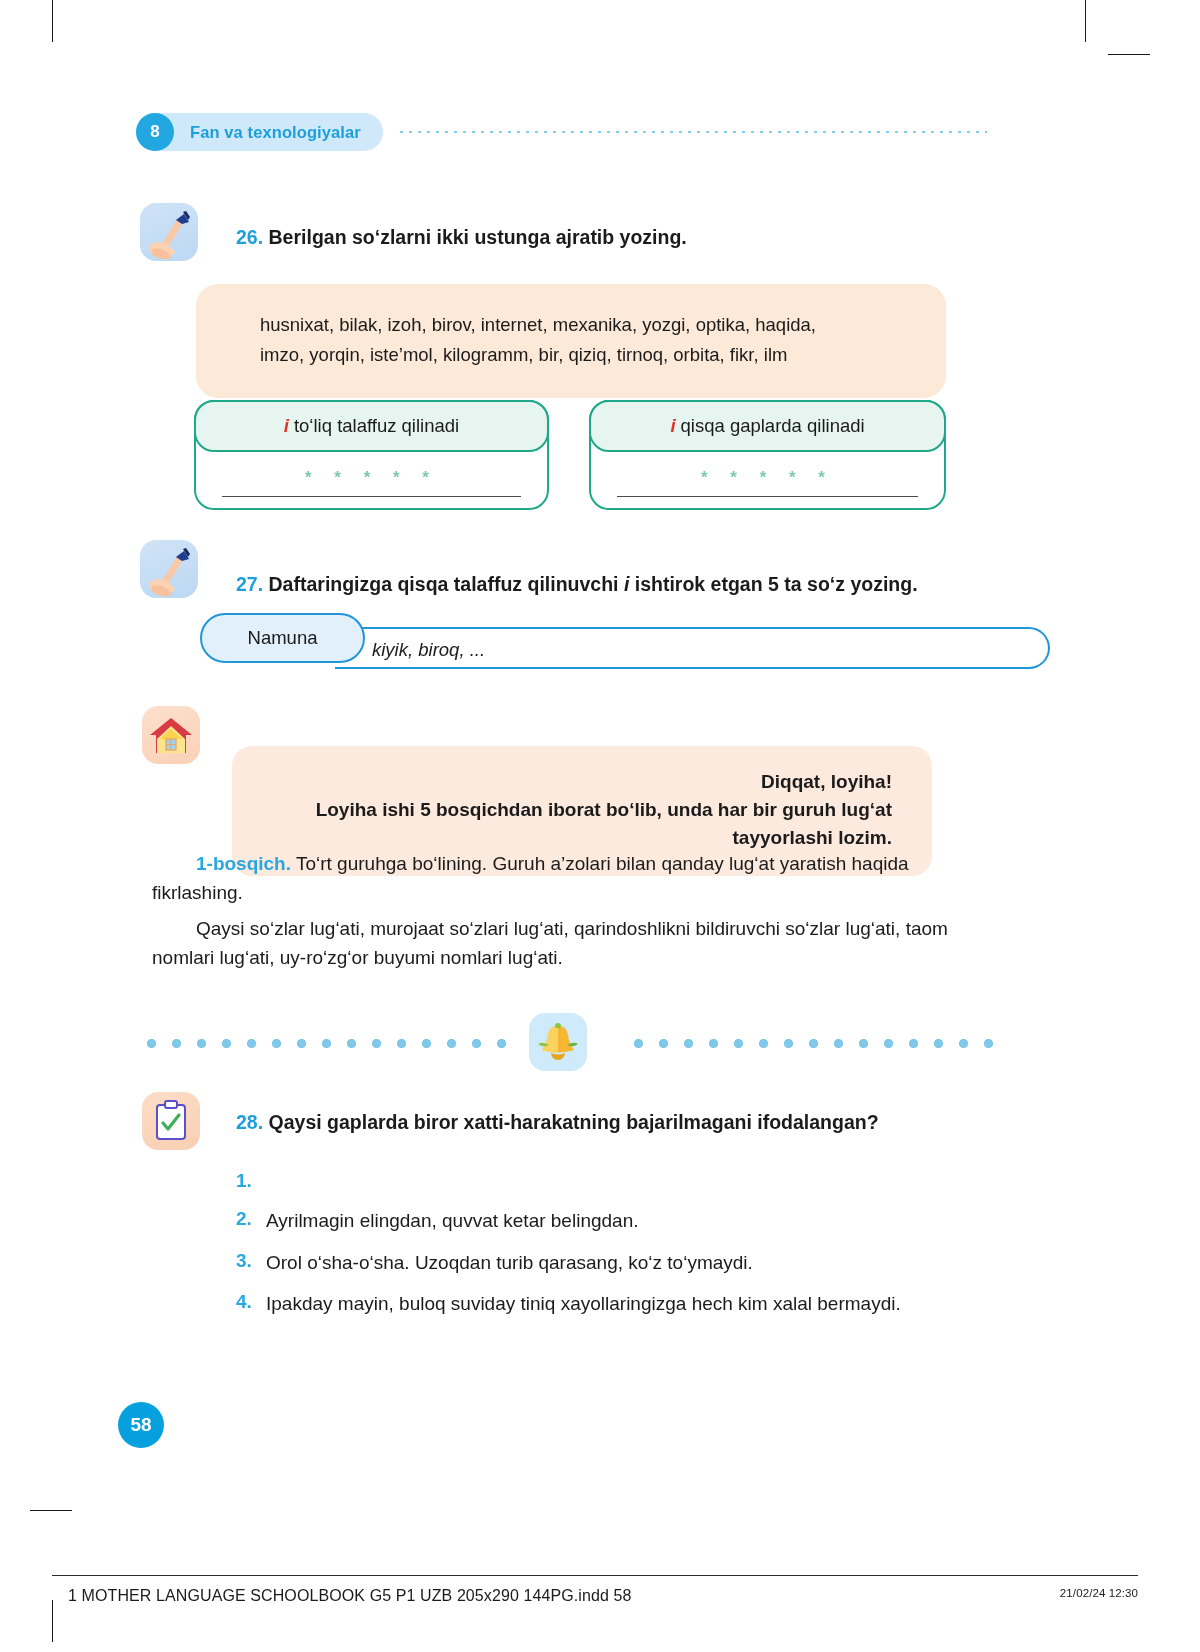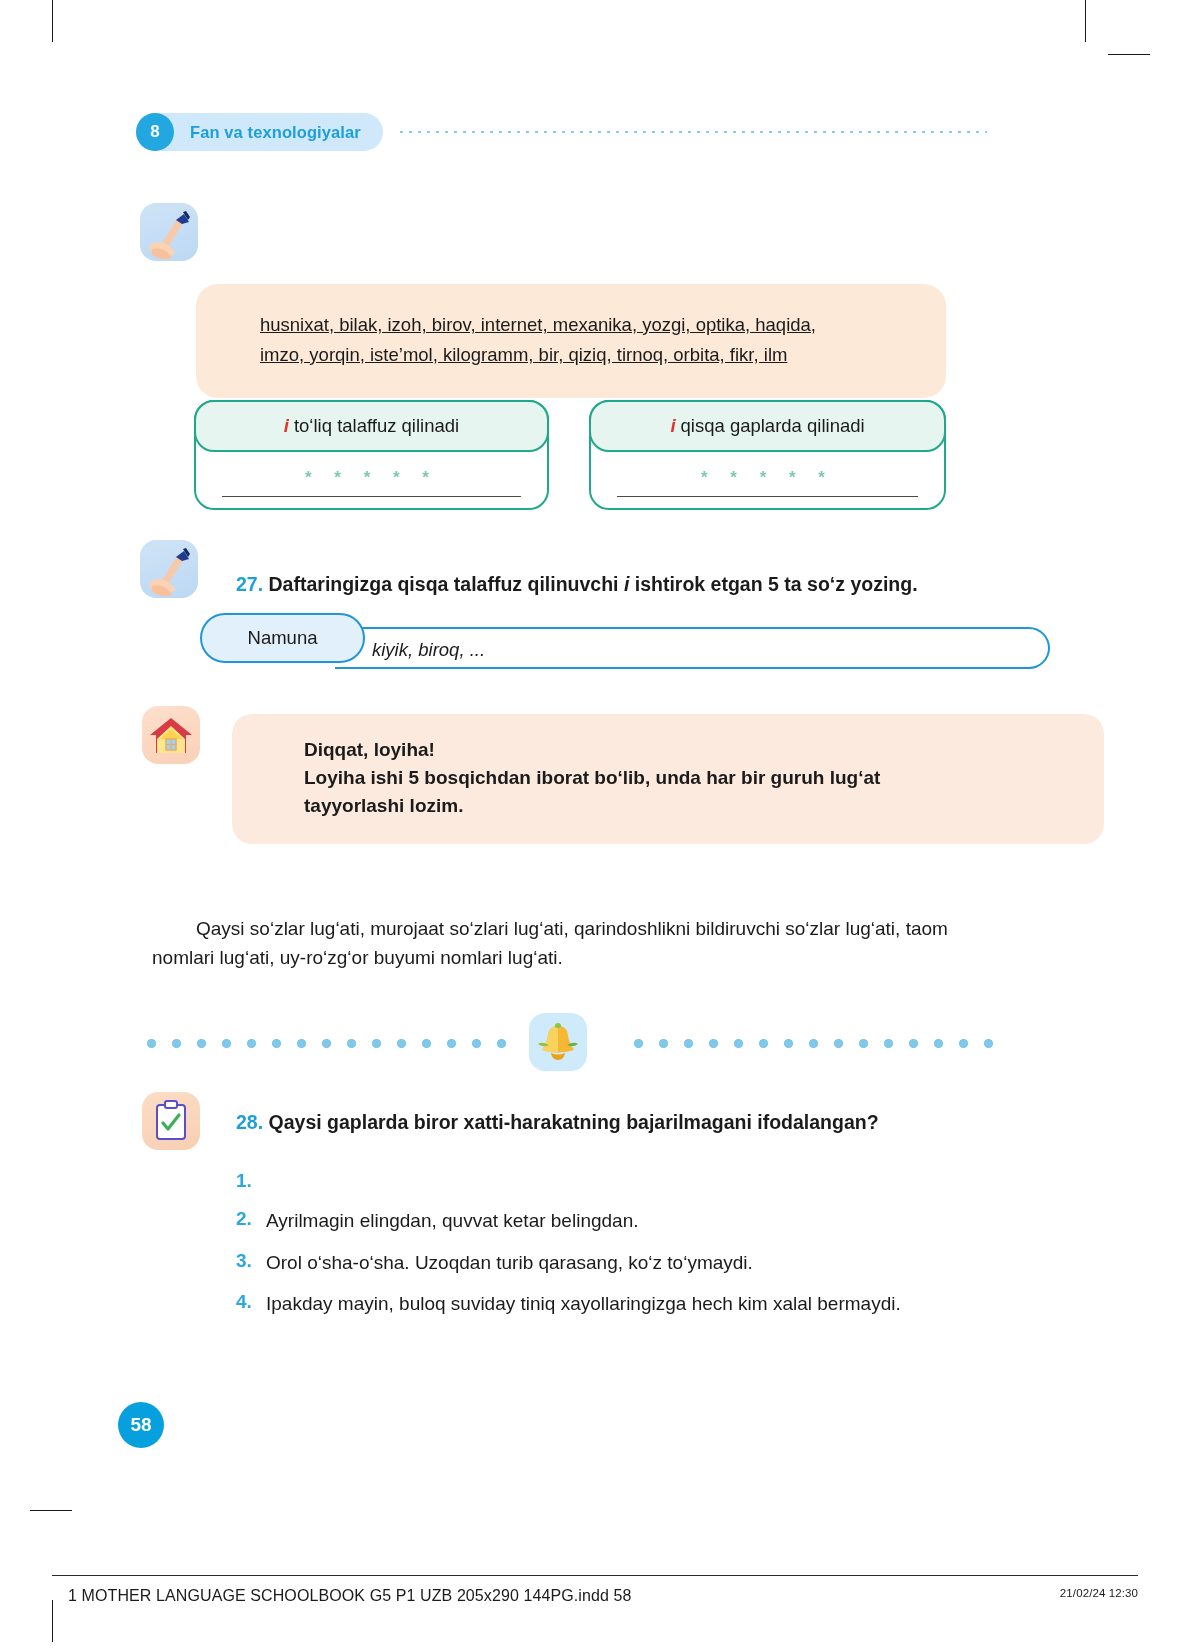--- a/index.html
+++ b/index.html
@@ -64,21 +64,21 @@
   }
   .ex-num { color: #1d9fdb; }
   .ex-head em { font-style: italic; }
 
   
   .wordbank {
     position: absolute; background: #fce9d8; border-radius: 22px;
     padding: 26px 40px 28px 64px;
   }
   .wordbank p {
-    margin: 0; font-size: 18.5px; color: #1b1b1b; line-height: 1.62; text-decoration: underline;
+    margin: 0; font-size: 18.5px; color: #1b1b1b; line-height: 1.62;
   }
 
   
   .ans-col {
     position: absolute; border: 2px solid #1fa88a; border-radius: 20px;
     background: #ffffff;
   }
   .ans-hd {
     margin: -2px -2px 0 -2px; height: 52px;
     background: #e6f5ef; border: 2px solid #1fa88a; border-radius: 20px;
@@ -191,20 +191,24 @@
   </div>
 
   <div class="icon-badge ib-pen" style="left:140px; top:203px;">
     <svg viewBox="0 0 58 58">
       <path d="M18 47 L37 16 L43 20 L24 51 Z" fill="#f7c9a8"></path>
       <path d="M36 17 L44 11 L49 19 L42 21 Z" fill="#1f3d8f"></path>
       <path d="M43 9 L48 17 L50 14 L46 8 Z" fill="#152a63"></path>
       <path d="M10 42 q6 -5 14 -2 q7 3 12 10 q-12 6 -22 2 q-6 -3 -4 -10 Z" fill="#fbd3b4"></path>
       <path d="M12 46 q8 -2 14 2 q4 3 6 7 q-10 3 -18 -2 q-4 -3 -2 -7 Z" fill="#f8c19c"></path>
     </svg>
+  </div>
+  <div class="ex-head" style="left:236px; top:225px; width:720px;">
+    <span class="ex-num">26.</span>
+    <span>Berilgan so‘zlarni ikki ustunga ajratib yozing.</span>
   </div>
 
   <div class="wordbank" style="left:196px; top:284px; width:750px;">
     <p>husnixat, bilak, izoh, birov, internet, mexanika, yozgi, optika, haqida,</p>
     <p>imzo, yorqin, iste’mol, kilogramm, bir, qiziq, tirnoq, orbita, fikr, ilm</p>
   </div>
 
   <div class="ans-col" style="left:194px; top:400px; width:355px; height:110px;">
     <div class="ans-hd">
       <span class="red-i">i</span>
@@ -251,26 +255,29 @@
     <svg viewBox="0 0 58 58">
       <path d="M29 12 L50 29 L44 29 L44 47 L14 47 L14 29 L8 29 Z" fill="#d93b45"></path>
       <path d="M29 20 L43 33 L43 47 L15 47 L15 33 Z" fill="#fce58c"></path>
       <path d="M29 23 L40 33 L18 33 Z" fill="#fcd34d"></path>
       <rect x="24" y="33" width="10" height="11" fill="#9fd4f0"></rect>
       <rect x="24" y="33" width="10" height="11" fill="none" stroke="#e8a96a" stroke-width="1.4"></rect>
       <line x1="29" y1="33" x2="29" y2="44" stroke="#e8a96a" stroke-width="1.2"></line>
       <line x1="24" y1="38.5" x2="34" y2="38.5" stroke="#e8a96a" stroke-width="1.2"></line>
     </svg>
   </div>
-  <div class="project" style="left:232px; top:714px; width:872px;">
+  <div class="project" style="left:232px; top:746px; width:700px;text-align:right;">
     <p>Diqqat, loyiha!</p>
     <p>Loyiha ishi 5 bosqichdan iborat bo‘lib, unda har bir guruh lug‘at</p>
     <p>tayyorlashi lozim.</p>
   </div>
 
+  <div class="body-p" style="left:152px; top:850px; width:852px;">
+    <span class="step-label">1-bosqich.</span><span> To‘rt guruhga bo‘lining. Guruh a’zolari bilan qanday lug‘at yaratish haqida fikrlashing.</span>
+  </div>
   <div class="body-p" style="left:152px; top:915px; width:852px;">Qaysi so‘zlar lug‘ati, murojaat so‘zlari lug‘ati, qarindoshlikni bildiruvchi so‘zlar lug‘ati, taom nomlari lug‘ati, uy-ro‘zg‘or buyumi nomlari lug‘ati.</div>
 
   <div class="divider">
     <div class="dots-l"></div>
     <div class="icon-badge ib-bell bell-badge" style="position:absolute;">
       <svg viewBox="0 0 58 58">
         <path d="M29 13 q-9 0 -10 9 q-1 8 -6 15 q15 5 32 0 q-5 -7 -6 -15 q-1 -9 -10 -9 Z" fill="#f7b733"></path>
         <path d="M29 13 q-9 0 -10 9 q-1 8 -6 15 q8 3 16 3 q0 -13 0 -27 Z" fill="#fad35e"></path>
         <path d="M22 40 q7 3 14 0 q-1 7 -7 7 q-6 0 -7 -7 Z" fill="#e8a317"></path>
         <path d="M29 10 q3 0 3 3 q0 2 -3 2 q-3 0 -3 -2 q0 -3 3 -3 Z" fill="#8ec63f"></path>

